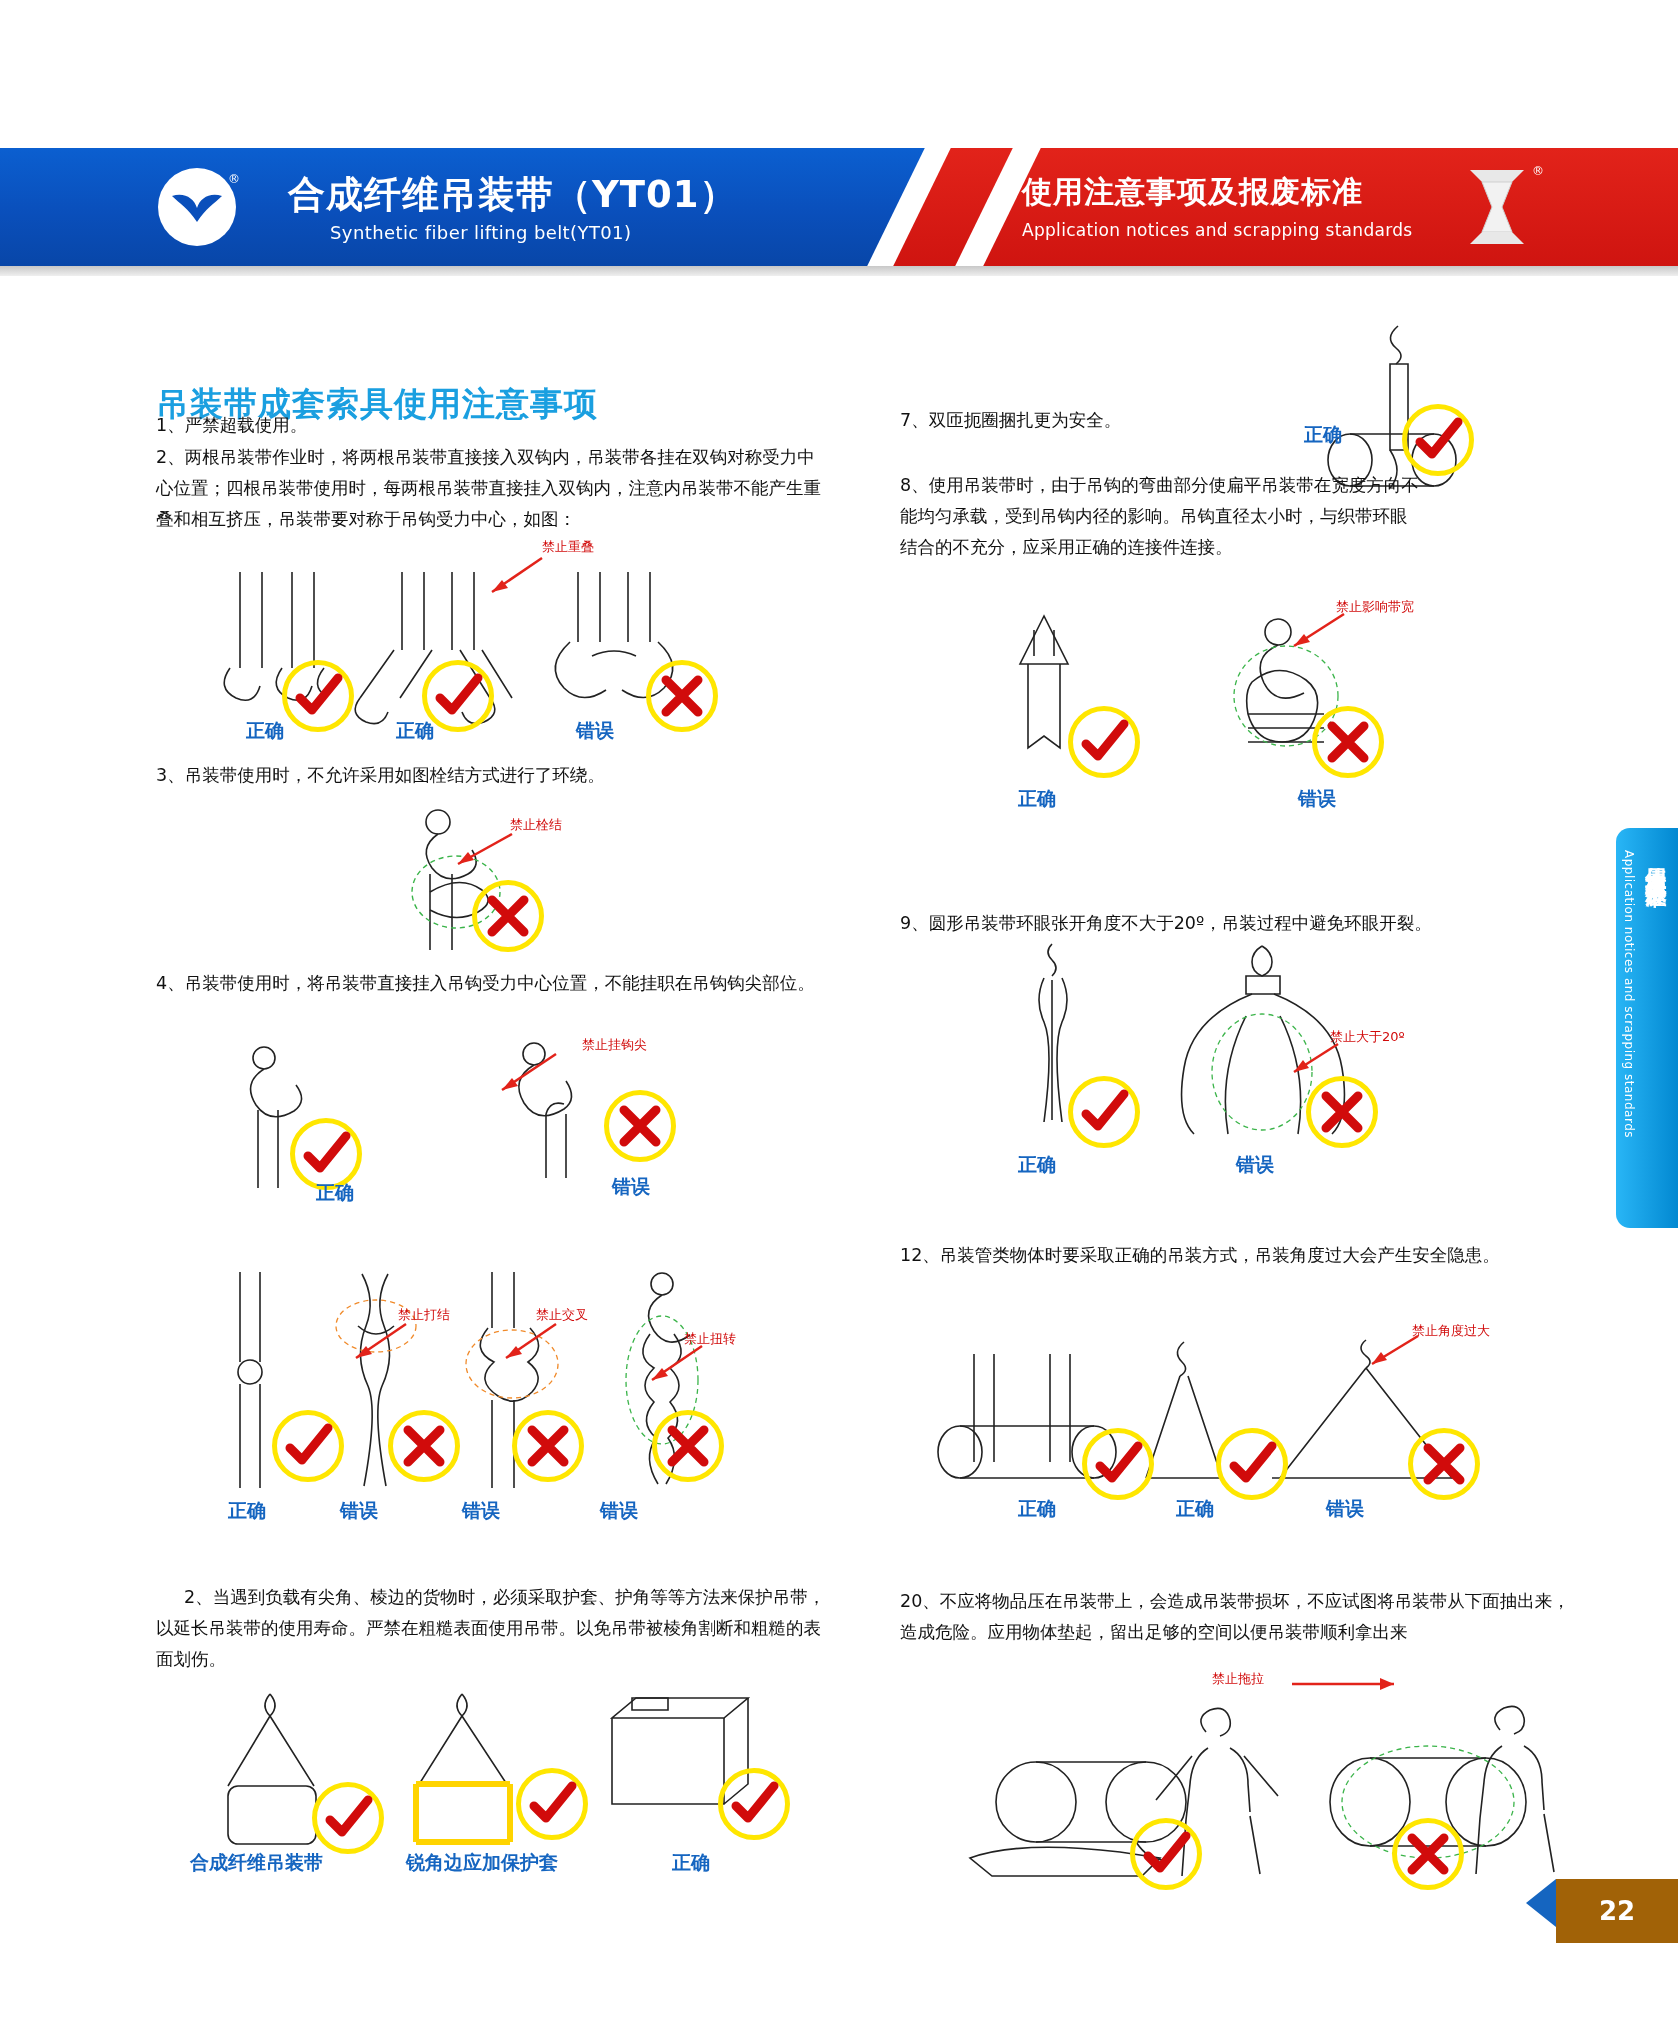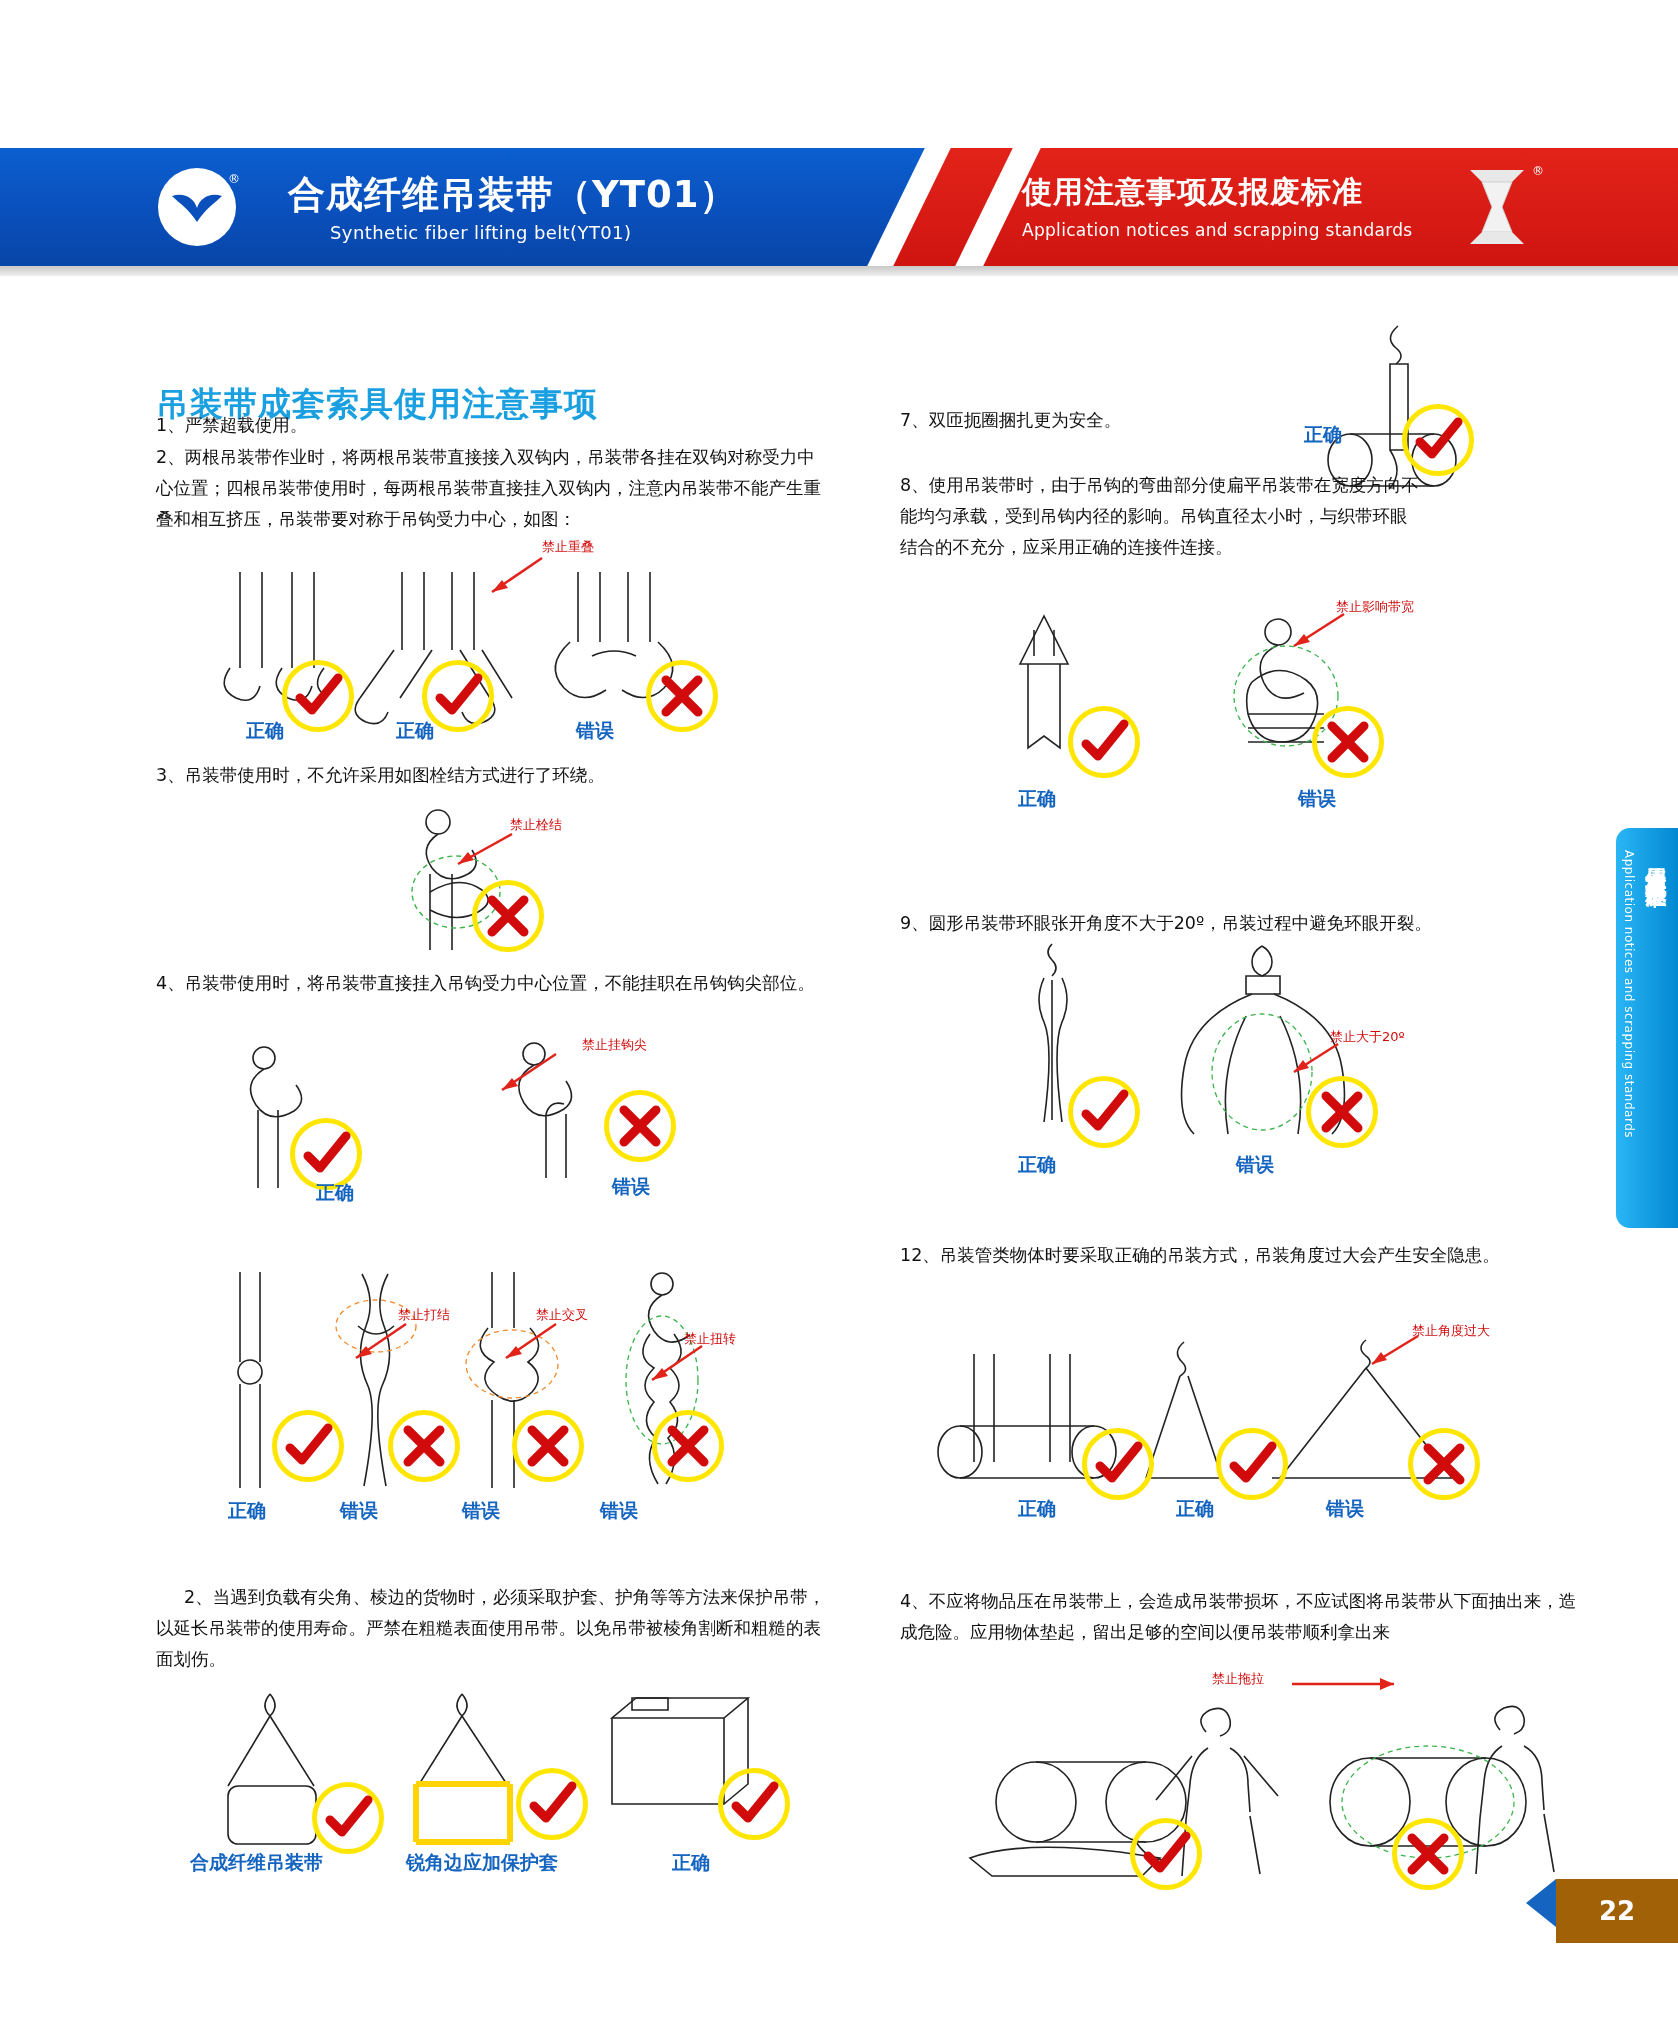--- a/index.html
+++ b/index.html
@@ -407,21 +407,21 @@
   </div>
   <div class="mark" style="left:1408px;top:1428px;">
     <svg width="72" height="72" viewBox="0 0 72 72">
         <path d="M20 20 L52 52 M52 20 L20 52" stroke="#d10b0b" stroke-width="9" stroke-linecap="round"></path>
       </svg>
   </div>
   <span class="lbl" style="left:1018px;top:1496px;">正确</span>
   <span class="lbl" style="left:1176px;top:1496px;">正确</span>
   <span class="lbl" style="left:1326px;top:1496px;">错误</span>
 
-  <div class="col colR p" style="top:1586px;">4、不应将物品压在吊装带上，会造成吊装带损坏，不应试图将吊装带从下面抽出来，造成危险。应用物体垫起，留出足够的空间以便吊装带顺利拿出来</div>
+  <div class="col colR p" style="top:1586px;">20、不应将物品压在吊装带上，会造成吊装带损坏，不应试图将吊装带从下面抽出来，造成危险。应用物体垫起，留出足够的空间以便吊装带顺利拿出来</div>
 
   <div class="fig" style="left:940px;top:1690px;width:640px;height:220px;">
     <svg width="640" height="220" viewBox="0 0 640 220">
       <g fill="none" stroke="#222" stroke-width="1.6">
         <ellipse cx="96" cy="112" rx="40" ry="40"></ellipse>
         <path d="M96 72 h110 M96 152 h110"></path>
         <ellipse cx="206" cy="112" rx="40" ry="40"></ellipse>
         <path d="M30 168 q50 -18 150 -6 l40 6 l-18 18 h-150 Z"></path>
         <path d="M196 152 q12 18 28 18"></path>
         <path d="M266 42 q-12 -14 4 -22 q16 -6 20 10 q2 12 -10 16"></path>

